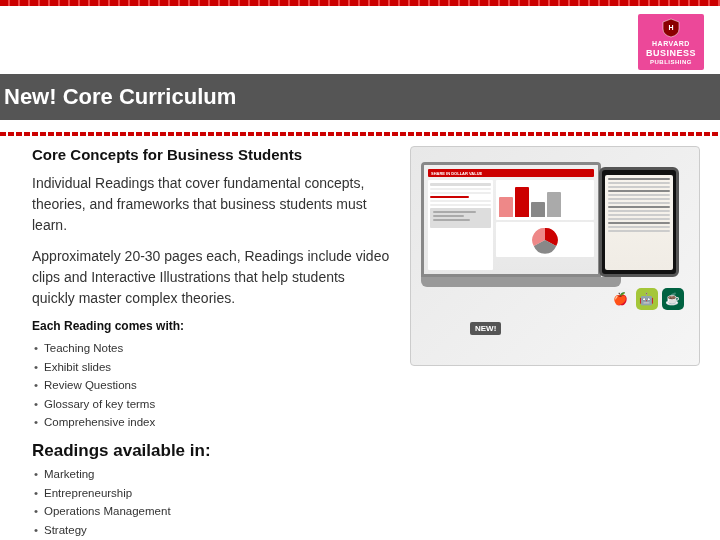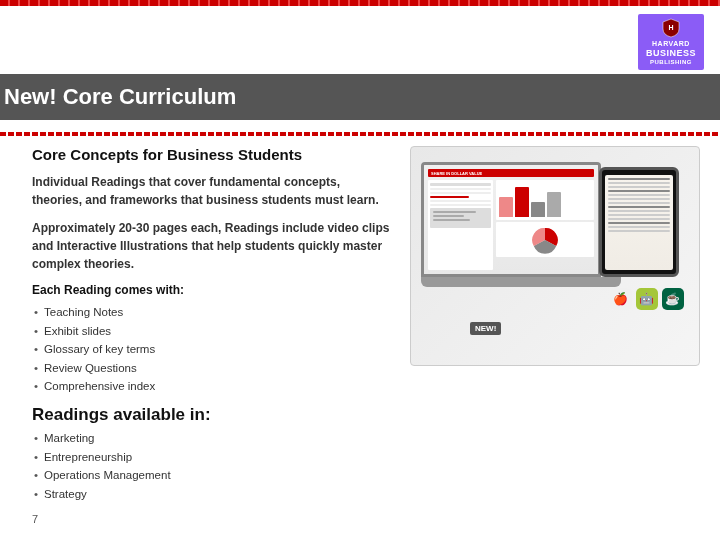--- a/index.html
+++ b/index.html
@@ -39,21 +39,21 @@
       display: flex;
       align-items: center;
       margin-left: auto;
     }
 
     
     .hbp-logo {
       display: flex;
       flex-direction: column;
       align-items: center;
-      background: #8b5cf6;
+      background: #ec4899;
       color: #fff;
       padding: 4px 8px;
       font-size: 8px;
       font-weight: bold;
       text-transform: uppercase;
       line-height: 1.2;
       border-radius: 2px;
     }
 
     .hbp-logo .shield {
@@ -121,25 +121,24 @@
     }
 
     .section-title {
       font-size: 15px;
       font-weight: bold;
       margin-bottom: 10px;
       color: #111;
     }
 
     .intro-text {
-      font-size: 12px;
+      font-size: 14px;
       line-height: 1.5;
       color: #333;
       margin-bottom: 10px;
-      font-weight: bold;
     }
 
     .each-reading-title {
       font-size: 12px;
       font-weight: bold;
       margin-bottom: 6px;
       color: #111;
     }
 
     .bullet-list {
@@ -393,22 +392,22 @@
     <div class="section-title">Core Concepts for Business Students</div>
 
     <p class="intro-text">Individual Readings that cover fundamental concepts, theories, and frameworks that business students must learn.</p>
     <p class="intro-text">Approximately 20-30 pages each, Readings include video clips and Interactive Illustrations that help students quickly master complex theories.</p>
 
     <div class="each-reading-title">Each Reading comes with:</div>
 
     <ul class="bullet-list">
       <li><span>Teaching Notes</span></li>
       <li><span>Exhibit slides</span></li>
+      <li><span>Review Questions</span></li>
       <li><span>Glossary of key terms</span></li>
-      <li><span>Review Questions</span></li>
       <li><span>Comprehensive index</span></li>
     </ul>
 
     <div class="readings-available-title">Readings available in:</div>
 
     <ul class="bullet-list">
       <li><span>Marketing</span></li>
       <li><span>Entrepreneurship</span></li>
       <li><span>Operations Management</span></li>
       <li><span>Strategy</span></li>

